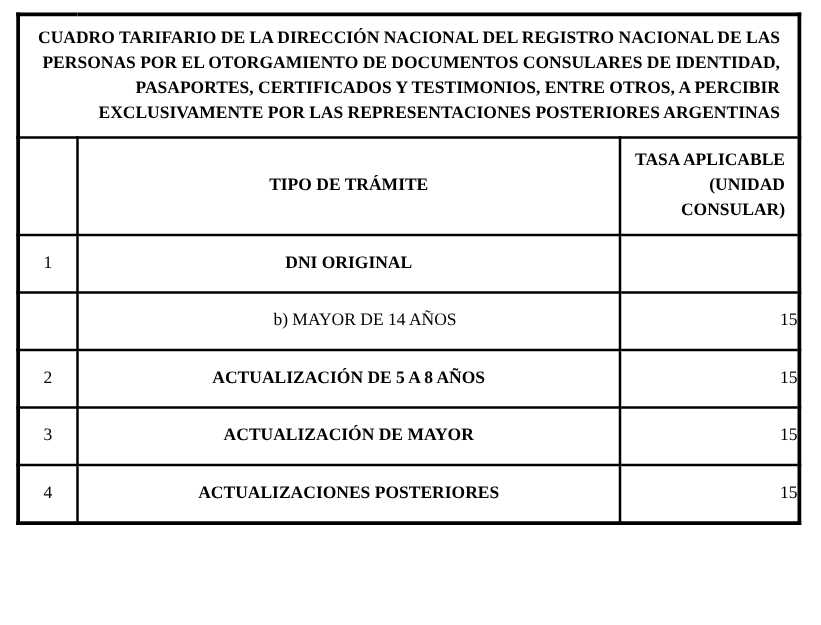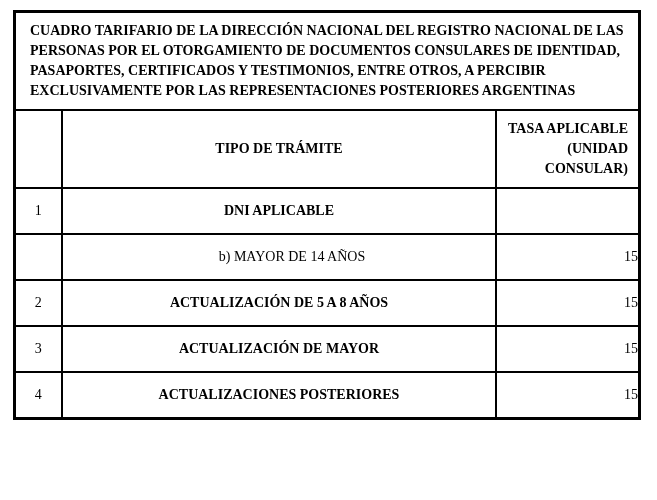--- a/index.html
+++ b/index.html
@@ -30,21 +30,21 @@
   table.tarifario td {
     border: 2px solid #000000;
     vertical-align: middle;
     font-size: 14px;
     padding: 0;
     overflow: hidden;
   }
   
   tr.r-title td {
     height: 92px;
-    text-align: left;
+    text-align: right;
     font-weight: bold;
     line-height: 20px;
     padding: 2px 14px;
   }
   
   tr.r-header td { height: 76px; }
   td.hdr {
     font-weight: bold;
     text-align: center;
     line-height: 20px;
@@ -80,21 +80,21 @@
     </tr>
 
     <tr class="r-header">
       <td class="c-num"></td>
       <td class="c-tipo hdr">TIPO DE TRÁMITE</td>
       <td class="c-tasa hdr">TASA APLICABLE (UNIDAD CONSULAR)</td>
     </tr>
 
     <tr class="r-data">
       <td class="c-num">1</td>
-      <td class="c-tipo main">DNI APLICABLE</td>
+      <td class="c-tipo main">DNI ORIGINAL</td>
       <td class="c-tasa"></td>
     </tr>
 
 
     <tr class="r-data">
       <td class="c-num"></td>
       <td class="c-tipo sub">b) MAYOR DE 14 AÑOS</td>
       <td class="c-tasa">15</td>
     </tr>
 

